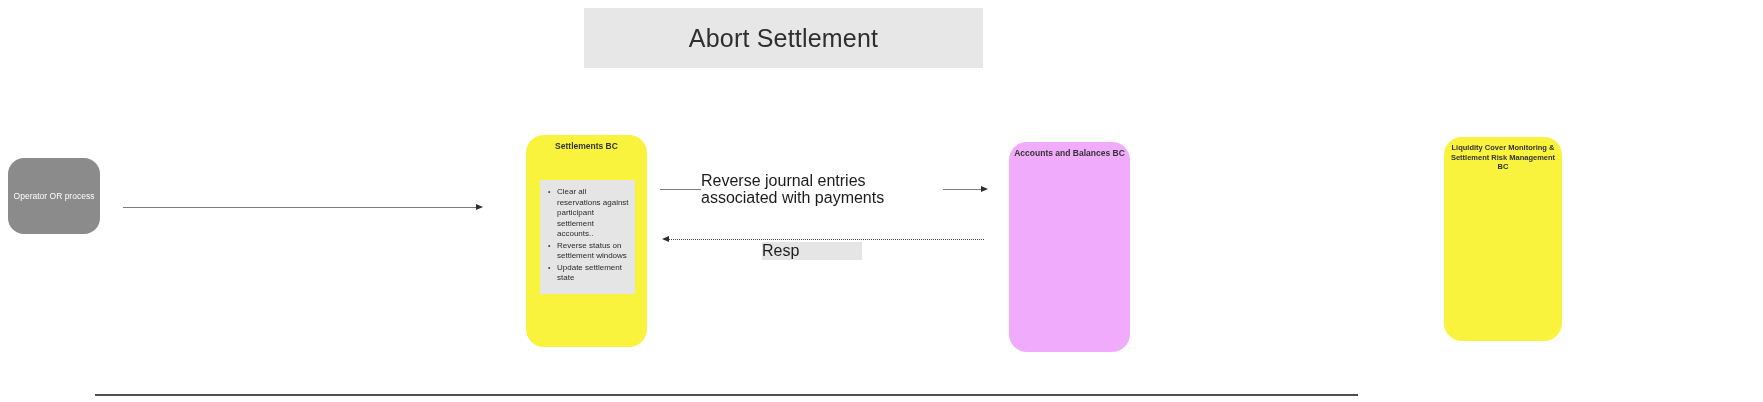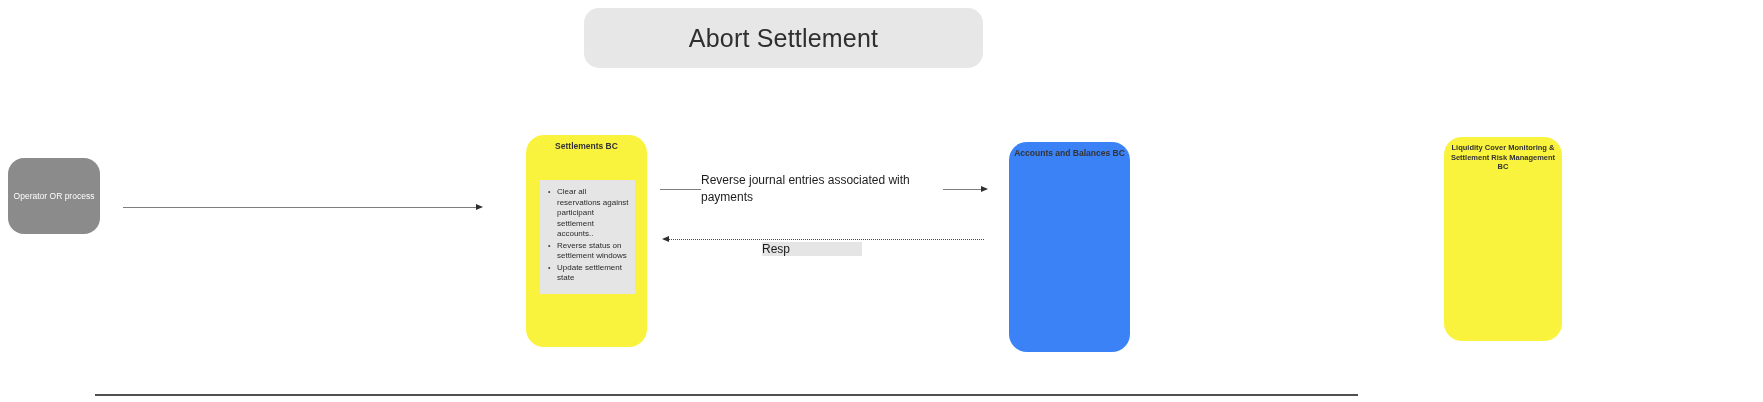--- a/index.html
+++ b/index.html
@@ -35,33 +35,33 @@
   .note ul{margin:0;padding:0;list-style:none;}
   .note li{position:relative;padding-left:11px;margin-bottom:1px;}
   .note li::before{content:"\2022";position:absolute;left:2px;top:0;font-size:7px;color:#444;}
   
   .hline{position:absolute;height:0;border-top:1px solid #7e7e7e;}
   .hline-dotted{position:absolute;height:0;border-top:1.5px dotted #4a4a4a;}
   .head-r{position:absolute;width:0;height:0;
     border-top:3px solid transparent;border-bottom:3px solid transparent;border-left:7px solid #2f2f2f;}
   .head-l{position:absolute;width:0;height:0;
     border-top:3px solid transparent;border-bottom:3px solid transparent;border-right:7px solid #2f2f2f;}
-  .arrow-label{position:absolute;font-size:12px;color:#1c1c1c;}
+  .arrow-label{position:absolute;font-size:16px;color:#1c1c1c;}
   .label-abort{left:170px;top:190px;width:260px;text-align:center;}
   .label-reverse{left:701px;top:172px;width:242px;line-height:17px;background:#ffffff;}
   .label-resp{left:762px;top:242px;width:100px;text-align:left;background:#e5e5e5;}
   
   .frame-bottom{position:absolute;left:95px;top:394px;width:1263px;height:2px;background:#4f4f4f;}
 </style>
 </head>
 <body>
 
 <div class="canvas">
 
-  <div class="frame-title" style="background: rgb(231, 231, 231); border-radius: 15px;">
+  <div class="frame-title" style="background: rgb(231, 231, 231);">
     <span>Abort Settlement</span>
   </div>
 
   <div class="node node-operator" style="background: rgb(139, 139, 139);">
     <span>Operator OR process</span>
   </div>
 
   <div class="hline" style="left:123px;top:207px;width:354px;"></div>
   <div class="head-r" style="left:476px;top:204px;"></div>
 
@@ -79,21 +79,21 @@
 
   <div class="hline" style="left:660px;top:189px;width:322px;"></div>
   <div class="head-r" style="left:981px;top:186px;"></div>
   <div class="arrow-label label-reverse">Reverse journal entries associated with payments</div>
 
   <div class="hline-dotted" style="left:668px;top:239px;width:316px;"></div>
   <div class="head-l" style="left:662px;top:236px;"></div>
   <div class="arrow-label label-resp">Resp</div>
 
 
-  <div class="node node-accounts" style="background: #3b82f6;">
+  <div class="node node-accounts" style="background: #f0abfc;">
     <span class="node-label">Accounts and Balances BC</span>
   </div>
 
   <div class="node node-liquidity" style="background: rgb(250, 243, 61);">
     <span class="node-label">Liquidity Cover Monitoring &amp; Settlement Risk Management BC</span>
   </div>
 
   <div class="frame-bottom"></div>
 
 </div>

